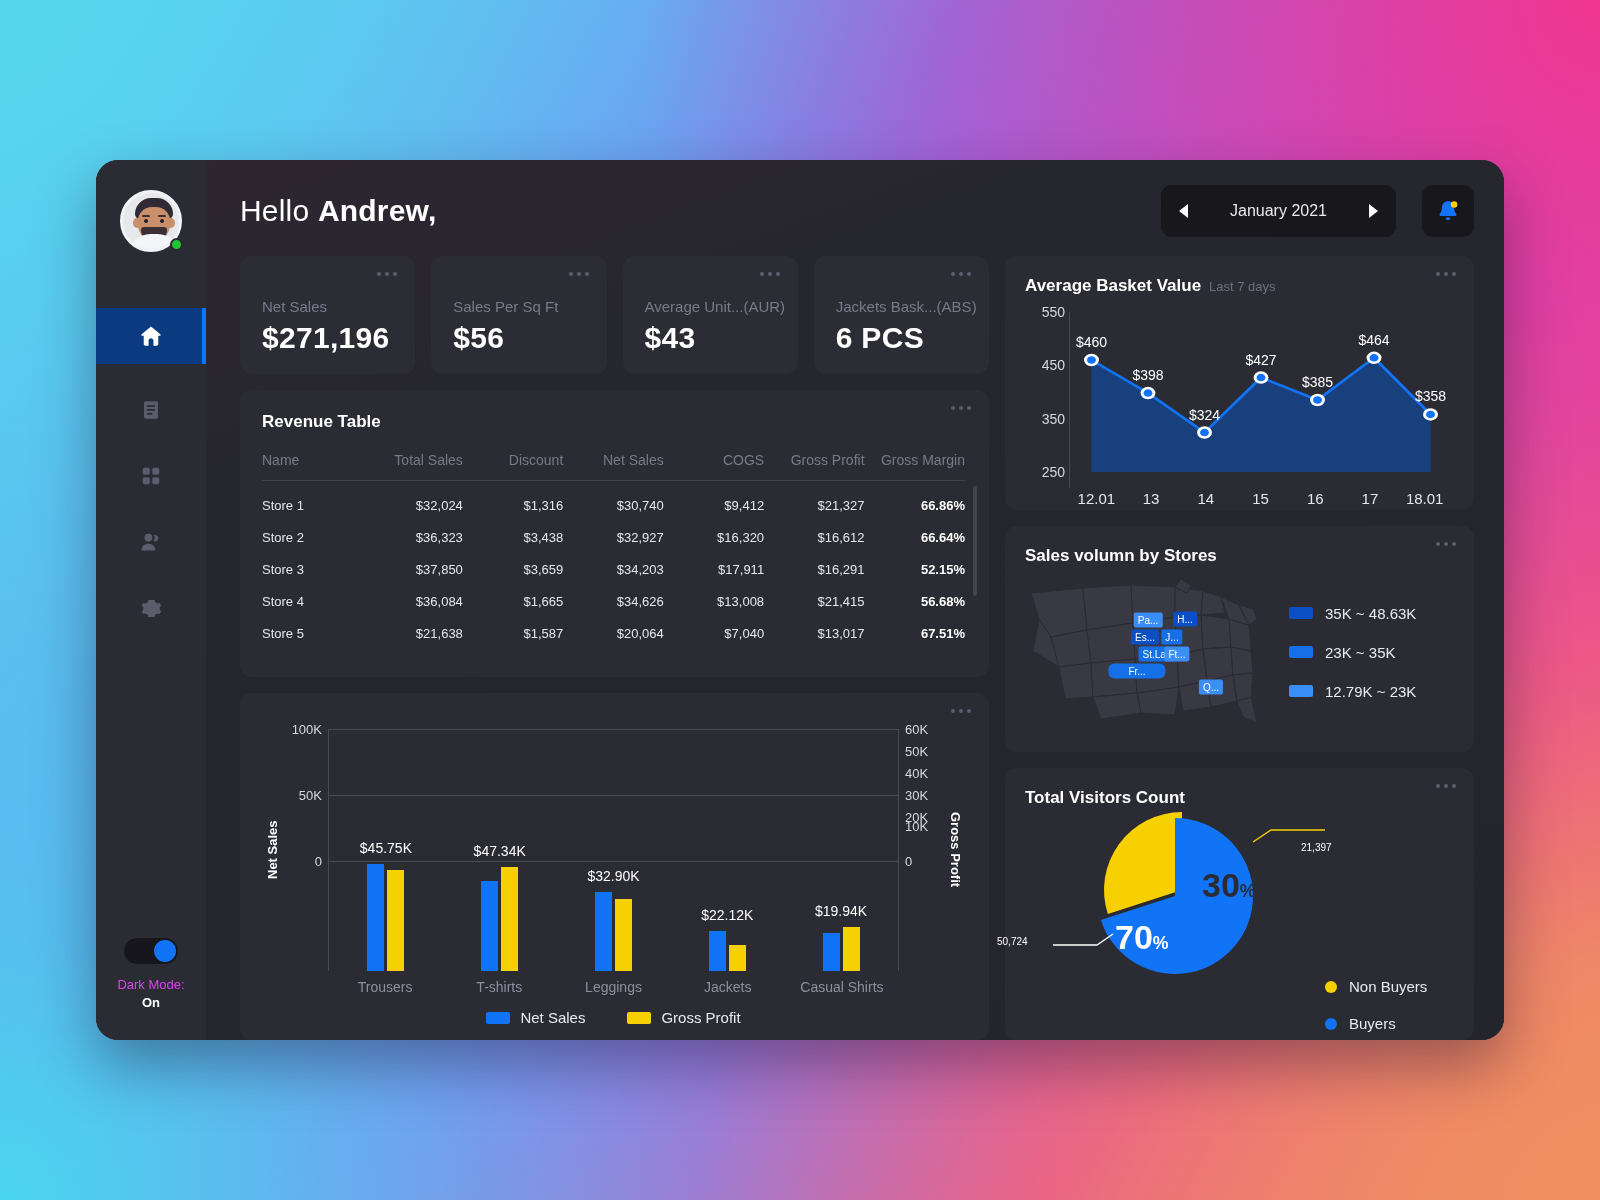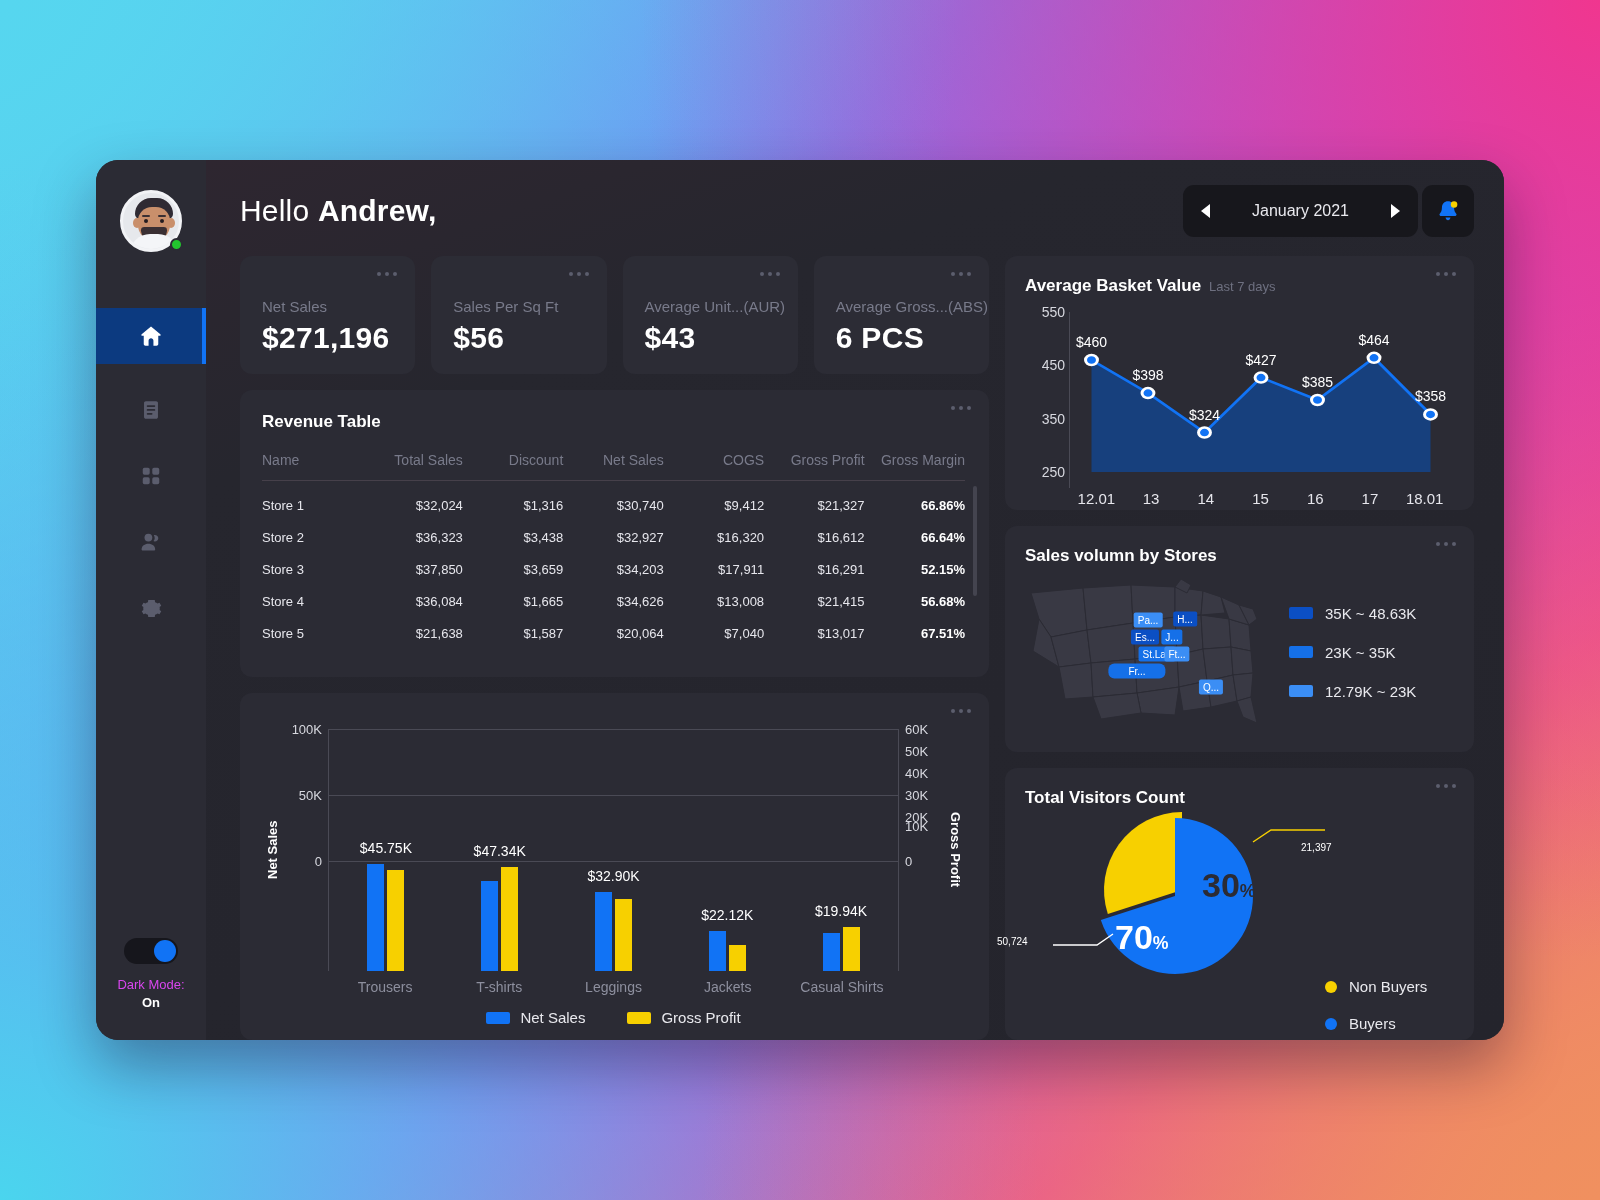--- a/index.html
+++ b/index.html
@@ -91,21 +91,21 @@
 
   
   .main {
     flex: 1; background: #26262e; padding: 24px 30px 0 34px;
     display: flex; flex-direction: column; overflow: hidden;
     background: linear-gradient(160deg,#2e2630 0%, #26262e 24%, #24242c 100%);
   }
   .topbar { display: flex; align-items: center; justify-content: space-between; height: 54px; margin-bottom: 18px; }
   .greeting { font-size: 30px; color: #fff; font-weight: normal; letter-spacing: .2px; }
   .greeting b { font-weight: bold; }
-  .top-right { display: flex; align-items: flex-end; gap: 4px; margin-left: 12px; }
+  .top-right { display: flex; align-items: flex-end; gap: 26px; margin-left: 12px; }
   .datepicker {
     width: 235px; height: 52px; background: #17171c; border-radius: 11px;
     display: flex; align-items: center; justify-content: space-between;
     padding: 0 18px; cursor: pointer;
   }
   .dp-label { color: #e9e9ee; font-size: 16px; }
   .arrow-l, .arrow-r { width: 0; height: 0; border-top: 7px solid transparent; border-bottom: 7px solid transparent; cursor: pointer; }
   .arrow-l { border-right: 9px solid #ffffff; }
   .arrow-r { border-left: 9px solid #ffffff; }
   .bell-btn {
@@ -318,21 +318,21 @@
               </div>
             <div class="kpi-label">Average Unit...(AUR)</div>
             <div class="kpi-value">$43</div>
           </div>
           <div class="kpi">
             <div class="dots">
                 <i></i>
                 <i></i>
                 <i></i>
               </div>
-            <div class="kpi-label">Average Gross...(ABS)</div>
+            <div class="kpi-label">Jackets Bask...(ABS)</div>
             <div class="kpi-value">6 PCS</div>
           </div>
         </div>
 
         <div class="card rev-card">
           <div class="dots">
               <i></i>
               <i></i>
               <i></i>
             </div>

